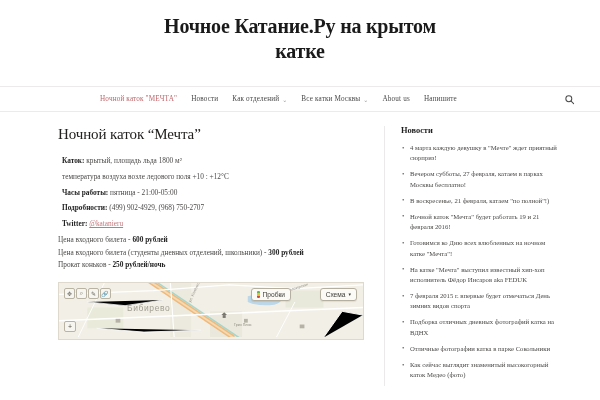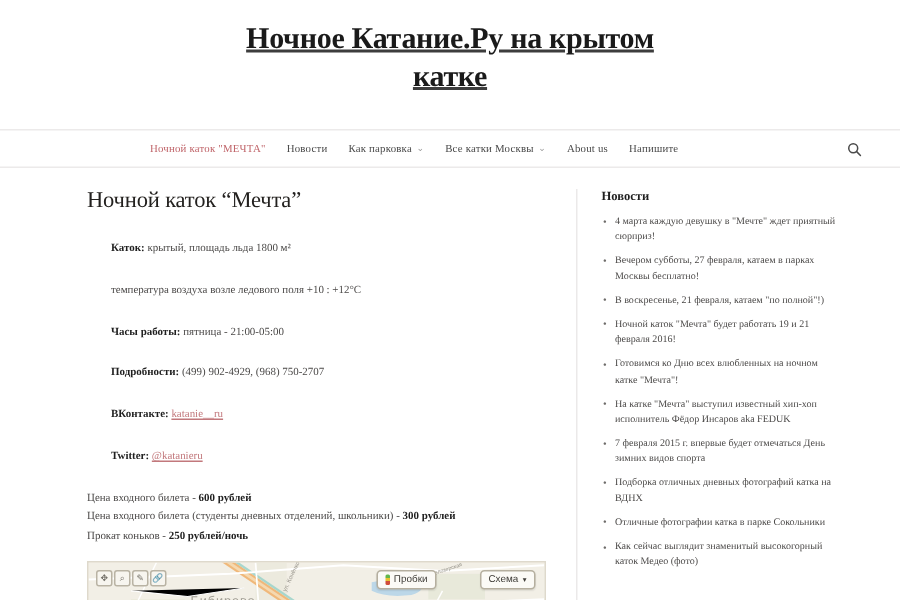--- a/index.html
+++ b/index.html
@@ -13,21 +13,20 @@
   body {
     font-family: "Liberation Serif", "DejaVu Serif", serif;
     color: #3d3d3d;
     -webkit-font-smoothing: antialiased;
   }
 
   
   .site-header {
     padding: 14px 40px 10px 40px;
     text-align: center;
-    text-decoration: underline;
   }
   .site-title {
     font-family: "Liberation Serif", "DejaVu Serif", serif;
     font-weight: bold;
     font-size: 20px;
     line-height: 1.25;
     color: #1a1a1a;
     margin: 0;
     letter-spacing: -0.2px;
     max-width: 300px;
@@ -101,21 +100,21 @@
     font-weight: normal;
     color: #23211f;
     margin: 0 0 12px 0;
     letter-spacing: -0.1px;
   }
   .info-list {
     font-size: 7.3px;
     line-height: 1.62;
     color: #4b4948;
   }
-  .info-list p { margin: 16px; }
+  .info-list p { margin: 4px; }
   .info-list b { color: #1f1f1f; font-weight: bold; }
   a.link {
     color: #c2787c;
     text-decoration: underline;
     cursor: pointer;
   }
   .sub-heading {
     font-size: 8.4px;
     font-weight: bold;
     color: #1f1f1f;
@@ -265,21 +264,21 @@
 
 <div class="nav-wrap">
   <nav class="nav-inner" id="nav-items">
       <span class="nav-item current">
         <span>Ночной каток "МЕЧТА"</span>
       </span>
       <span class="nav-item">
         <span>Новости</span>
       </span>
       <span class="nav-item">
-        <span>Как парковка</span>
+        <span>Как отделений</span>
         <span class="caret">⌄</span>
       </span>
       <span class="nav-item">
         <span>Все катки Москвы</span>
         <span class="caret">⌄</span>
       </span>
       <span class="nav-item">
         <span>About us</span>
       </span>
       <span class="nav-item">
@@ -297,21 +296,20 @@
 <div class="page">
 
   <main class="content">
     <h2 class="entry-title">Ночной каток “Мечта”</h2>
 
     <div class="info-list" id="info-list">
         <p><b>Каток:</b> крытый, площадь льда 1800 м²</p>
         <p>температура воздуха возле ледового поля +10 : +12°C</p>
         <p><b>Часы работы:</b> пятница - 21:00-05:00</p>
         <p><b>Подробности:</b> (499) 902-4929, (968) 750-2707</p>
-        <p><b>ВКонтакте:</b> <a class="link">katanie__ru</a></p>
         <p><b>Twitter:</b> <a class="link">@katanieru</a></p>
       </div>
 
     <div class="prices" id="prices-list">
         <p>Цена входного билета - <b>600 рублей</b></p>
         <p>Цена входного билета (студенты дневных отделений, школьники) - <b>300 рублей</b></p>
         <p>Прокат коньков - <b>250 рублей/ночь</b></p>
       </div>
 
     <div class="map">

